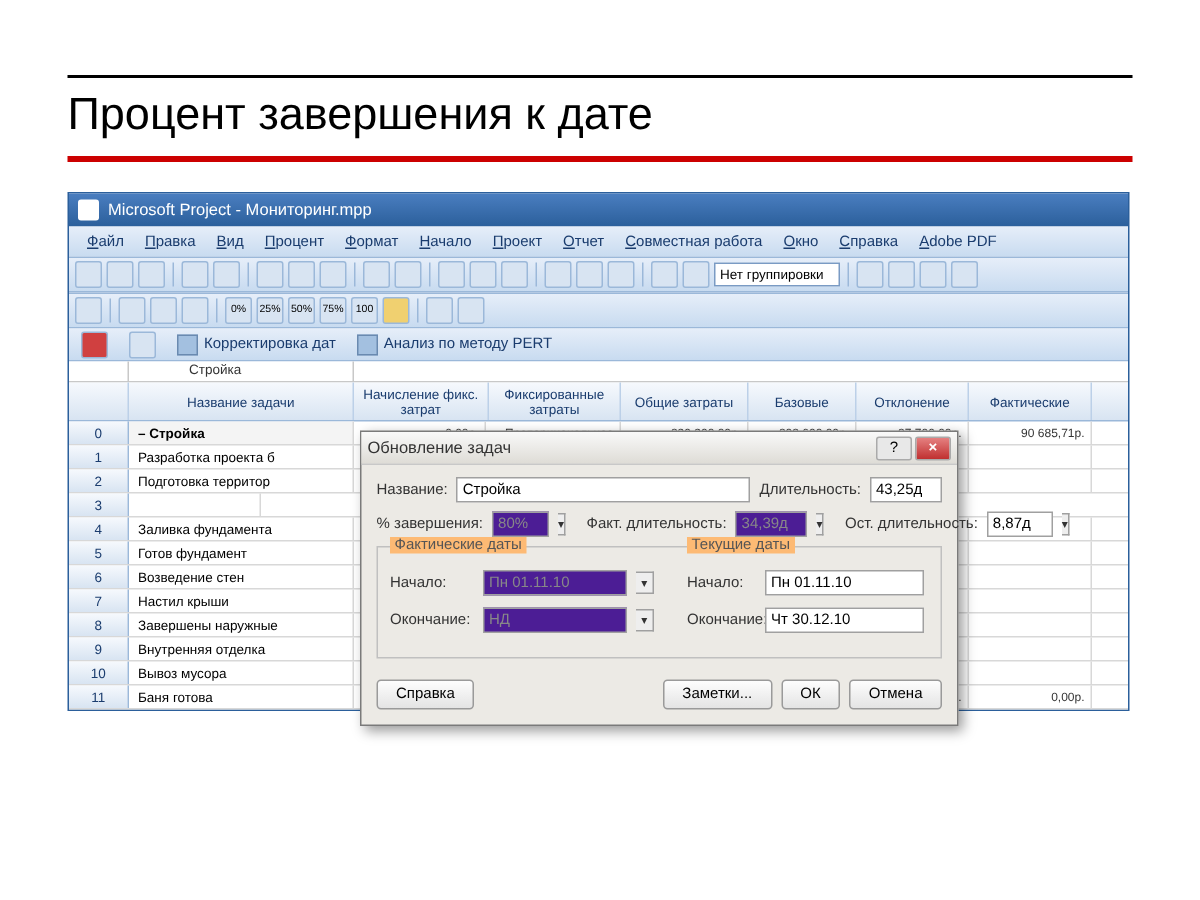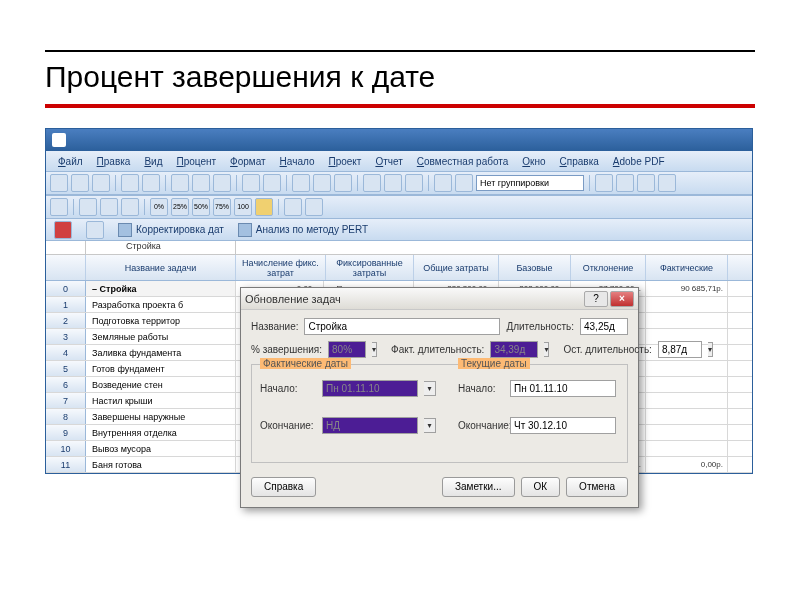--- a/index.html
+++ b/index.html
@@ -40,36 +40,37 @@
 .wbtn.close{background:linear-gradient(#e58080,#c03030);color:#fff;font-weight:bold}
 .dlg-body{padding:8px 10px;font-size:10px;color:#333}
 .dlg-row{display:flex;align-items:center;gap:6px;margin-bottom:6px}
 .dlg-row label{white-space:nowrap}
 .dinp{background:#fff;border:1px solid #a0a0a0;height:17px;padding:0 3px;font-size:10px}
 .dinp.ro{background:#4c1d95;color:#888}
 .fieldset{border:1px solid #c0c0c0;padding:4px 8px 8px;margin-top:4px;font-size:10px}
 .fieldset .fslegend{font-size:10px;color:#555;position:relative;top:-11px;background:#fdba74;padding:0 3px;display:inline-block}
 .fscols{display:flex;gap:22px}
 .fscol{flex:1}
-.fscol .dlg-row{margin-bottom:20px}
+.fscol .dlg-row{margin-bottom:8px}
 .dlg-foot{display:flex;justify-content:space-between;padding:6px 10px 10px}
 .dbtn{background:linear-gradient(#fdfdfd,#e4e4e4);border:1px solid #9a9a9a;border-radius:3px;height:20px;padding:0 12px;font-size:10px;line-height:18px}
 .dd{width:12px;height:15px;border:1px solid #a0a0a0;border-left:none;background:#eee;font-size:8px;text-align:center;line-height:13px}
 </style>
 </head>
 <body>
 
 <div class="slide">
   <div class="hr"></div>
   <div class="title">Процент завершения к дате</div>
   <div class="redbar"></div>
 
   <div class="app">
     <div class="titlebar">
       <div class="projicon"></div>
+      <span>Microsoft Project - Мониторинг.mpp</span>
     </div>
     <div class="menubar" id="menubar">
         <span>Файл</span>
         <span>Правка</span>
         <span>Вид</span>
         <span>Процент</span>
         <span>Формат</span>
         <span>Начало</span>
         <span>Проект</span>
         <span>Отчет</span>
@@ -97,21 +98,21 @@
       <div class="tbtn"></div>
       <div class="tbtn"></div>
       <div class="tbtn"></div>
       <div class="tsep"></div>
       <div class="tbtn"></div>
       <div class="tbtn"></div>
       <div class="tbtn"></div>
       <div class="tsep"></div>
       <div class="tbtn"></div>
       <div class="tbtn"></div>
-      <div class="tsel" style="width:108px">
+      <div class="tsel" style="width:84px">
           <span>Нет группировки</span>
         </div>
       <div class="tsep"></div>
       <div class="tbtn"></div>
       <div class="tbtn"></div>
       <div class="tbtn"></div>
       <div class="tbtn"></div>
     </div>
 
     <div class="toolbar">
@@ -187,21 +188,20 @@
           <div class="c1">Подготовка территор</div>
           <div class="cN" style="width: 88px; flex: 0 0 auto;"></div>
           <div class="cN" style="width: 90px; flex: 0 0 auto;"></div>
           <div class="cN" style="width: 85px; flex: 0 0 auto;"></div>
           <div class="cN" style="width: 72px; flex: 0 0 auto;"></div>
           <div class="cN" style="width: 75px; flex: 0 0 auto;"></div>
           <div class="cN" style="width: 82px; flex: 0 0 auto;"></div>
         </div>
         <div class="row">
           <div class="c0">3</div>
-          <div class="c1">Земляные работы</div>
           <div class="cN" style="width: 88px; flex: 0 0 auto;"></div>
           <div class="cN" style="width: 90px; flex: 0 0 auto;"></div>
           <div class="cN" style="width: 85px; flex: 0 0 auto;"></div>
           <div class="cN" style="width: 72px; flex: 0 0 auto;"></div>
           <div class="cN" style="width: 75px; flex: 0 0 auto;"></div>
           <div class="cN" style="width: 82px; flex: 0 0 auto;"></div>
         </div>
         <div class="row">
           <div class="c0">4</div>
           <div class="c1">Заливка фундамента</div>

